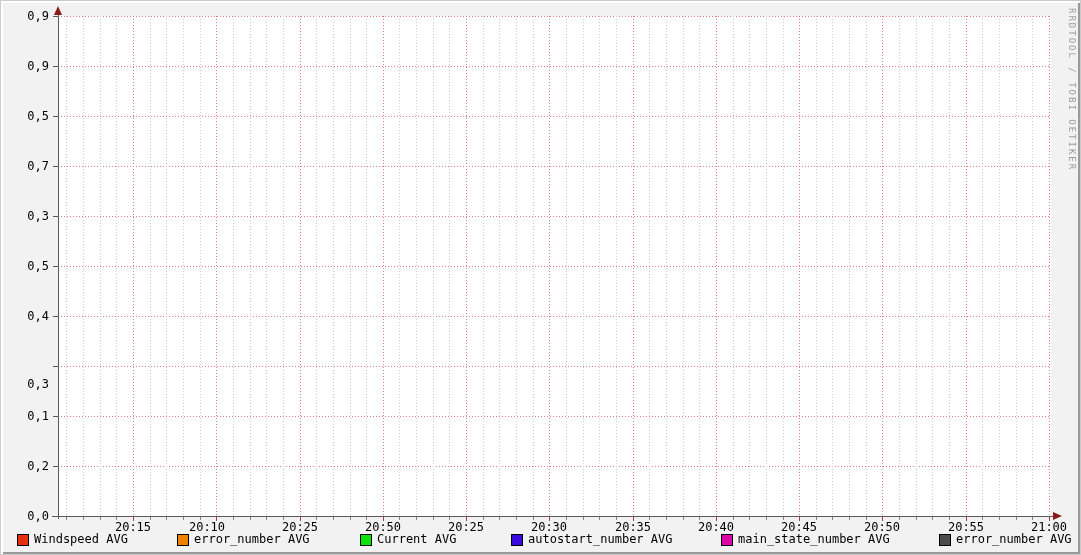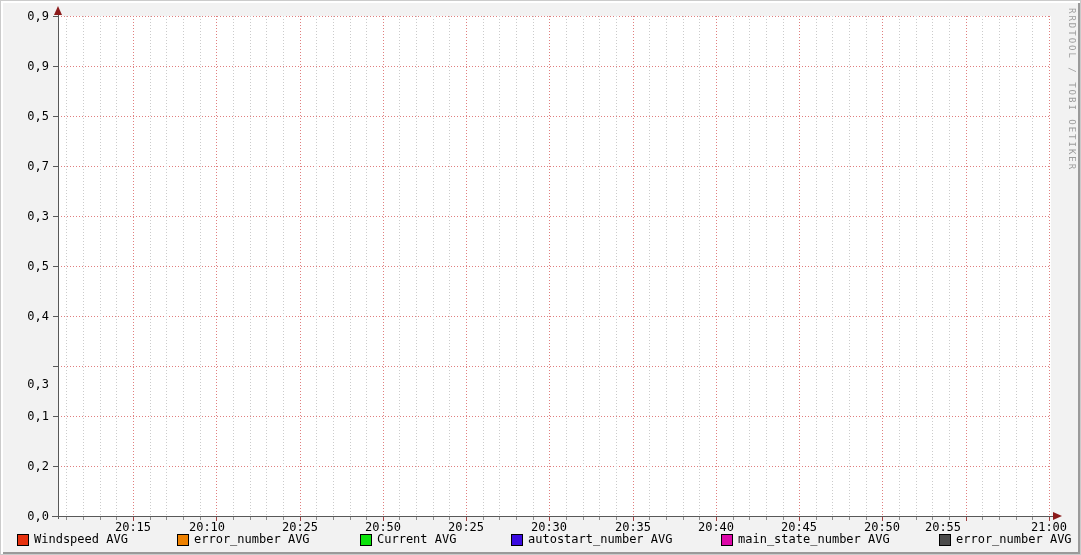--- a/index.html
+++ b/index.html
@@ -135,21 +135,21 @@
       <div class="xlab" style="left: 104px;">20:15</div>
       <div class="xlab" style="left: 178px;">20:10</div>
       <div class="xlab" style="left: 271px;">20:25</div>
       <div class="xlab" style="left: 354px;">20:50</div>
       <div class="xlab" style="left: 437px;">20:25</div>
       <div class="xlab" style="left: 520px;">20:30</div>
       <div class="xlab" style="left: 604px;">20:35</div>
       <div class="xlab" style="left: 687px;">20:40</div>
       <div class="xlab" style="left: 770px;">20:45</div>
       <div class="xlab" style="left: 853px;">20:50</div>
-      <div class="xlab" style="left: 914px;">20:55</div>
+      <div class="xlab" style="left: 937px;">20:55</div>
       <div class="xlab" style="left: 1020px;">21:00</div>
     </div>
   <div id="ticks">
       <div class="ytick" style="top: 15px;"></div>
       <div class="ytick" style="top: 65px;"></div>
       <div class="ytick" style="top: 115px;"></div>
       <div class="ytick" style="top: 165px;"></div>
       <div class="ytick" style="top: 215px;"></div>
       <div class="ytick" style="top: 265px;"></div>
       <div class="ytick" style="top: 315px;"></div>

